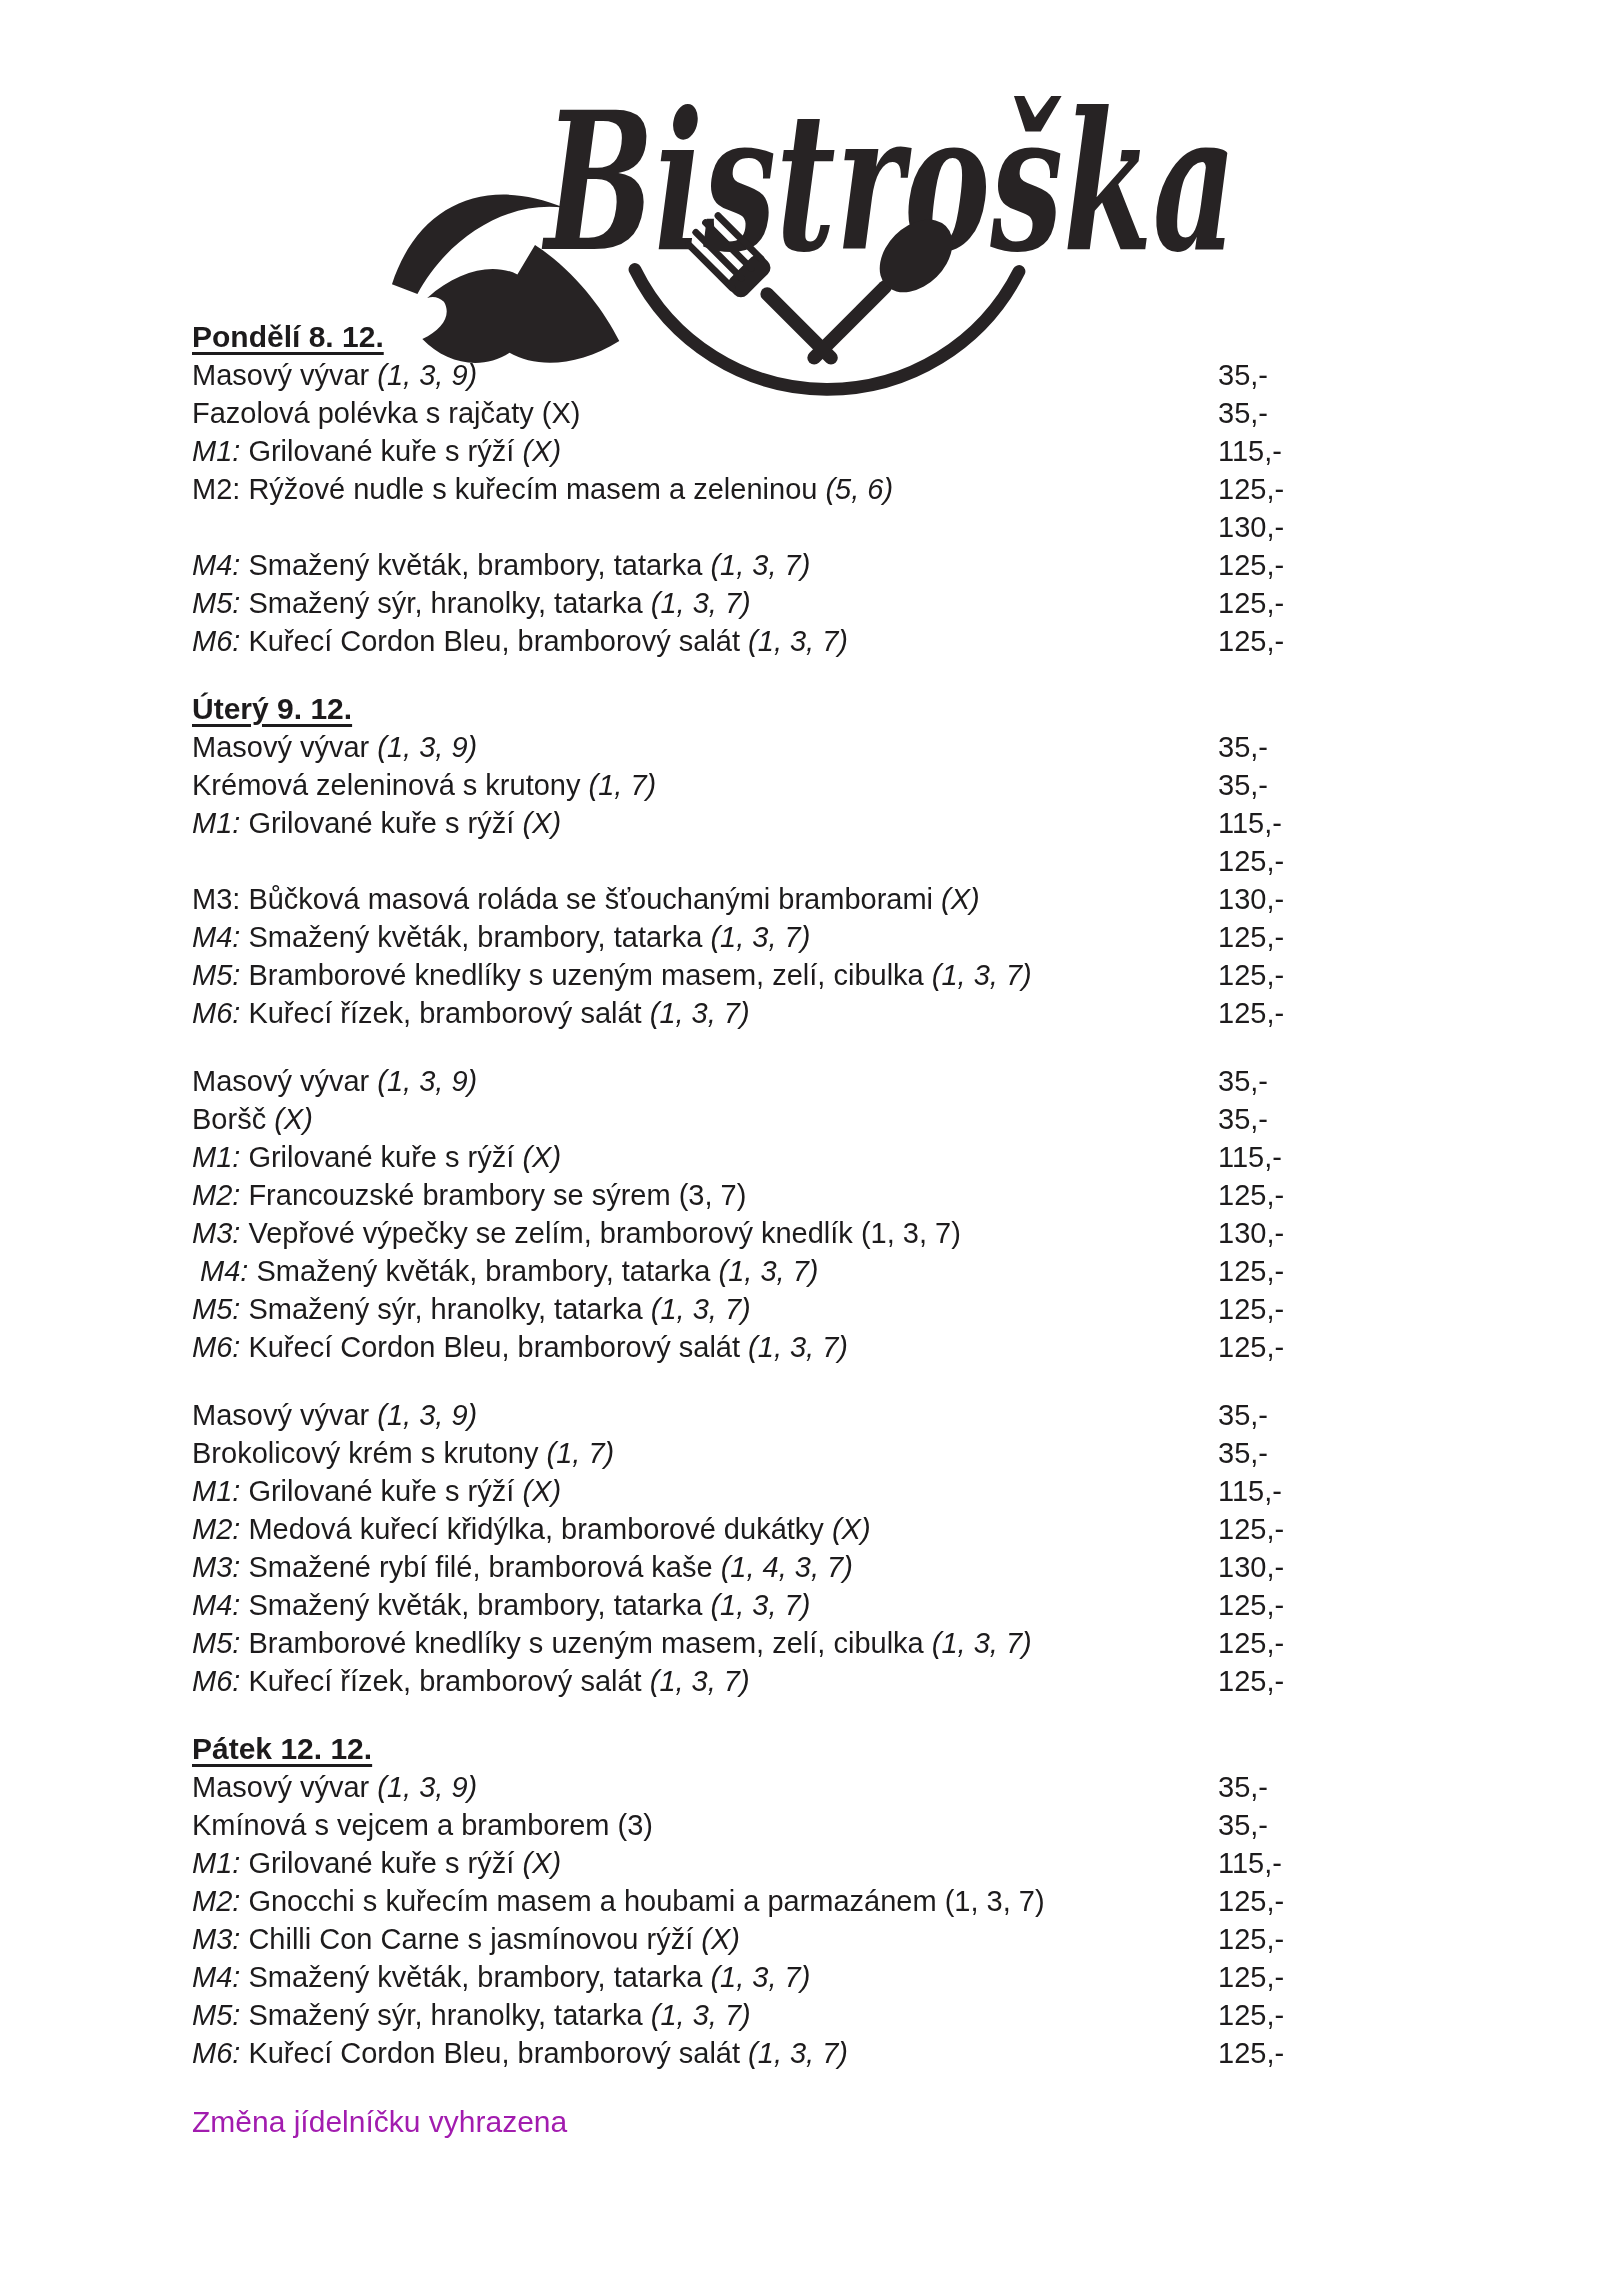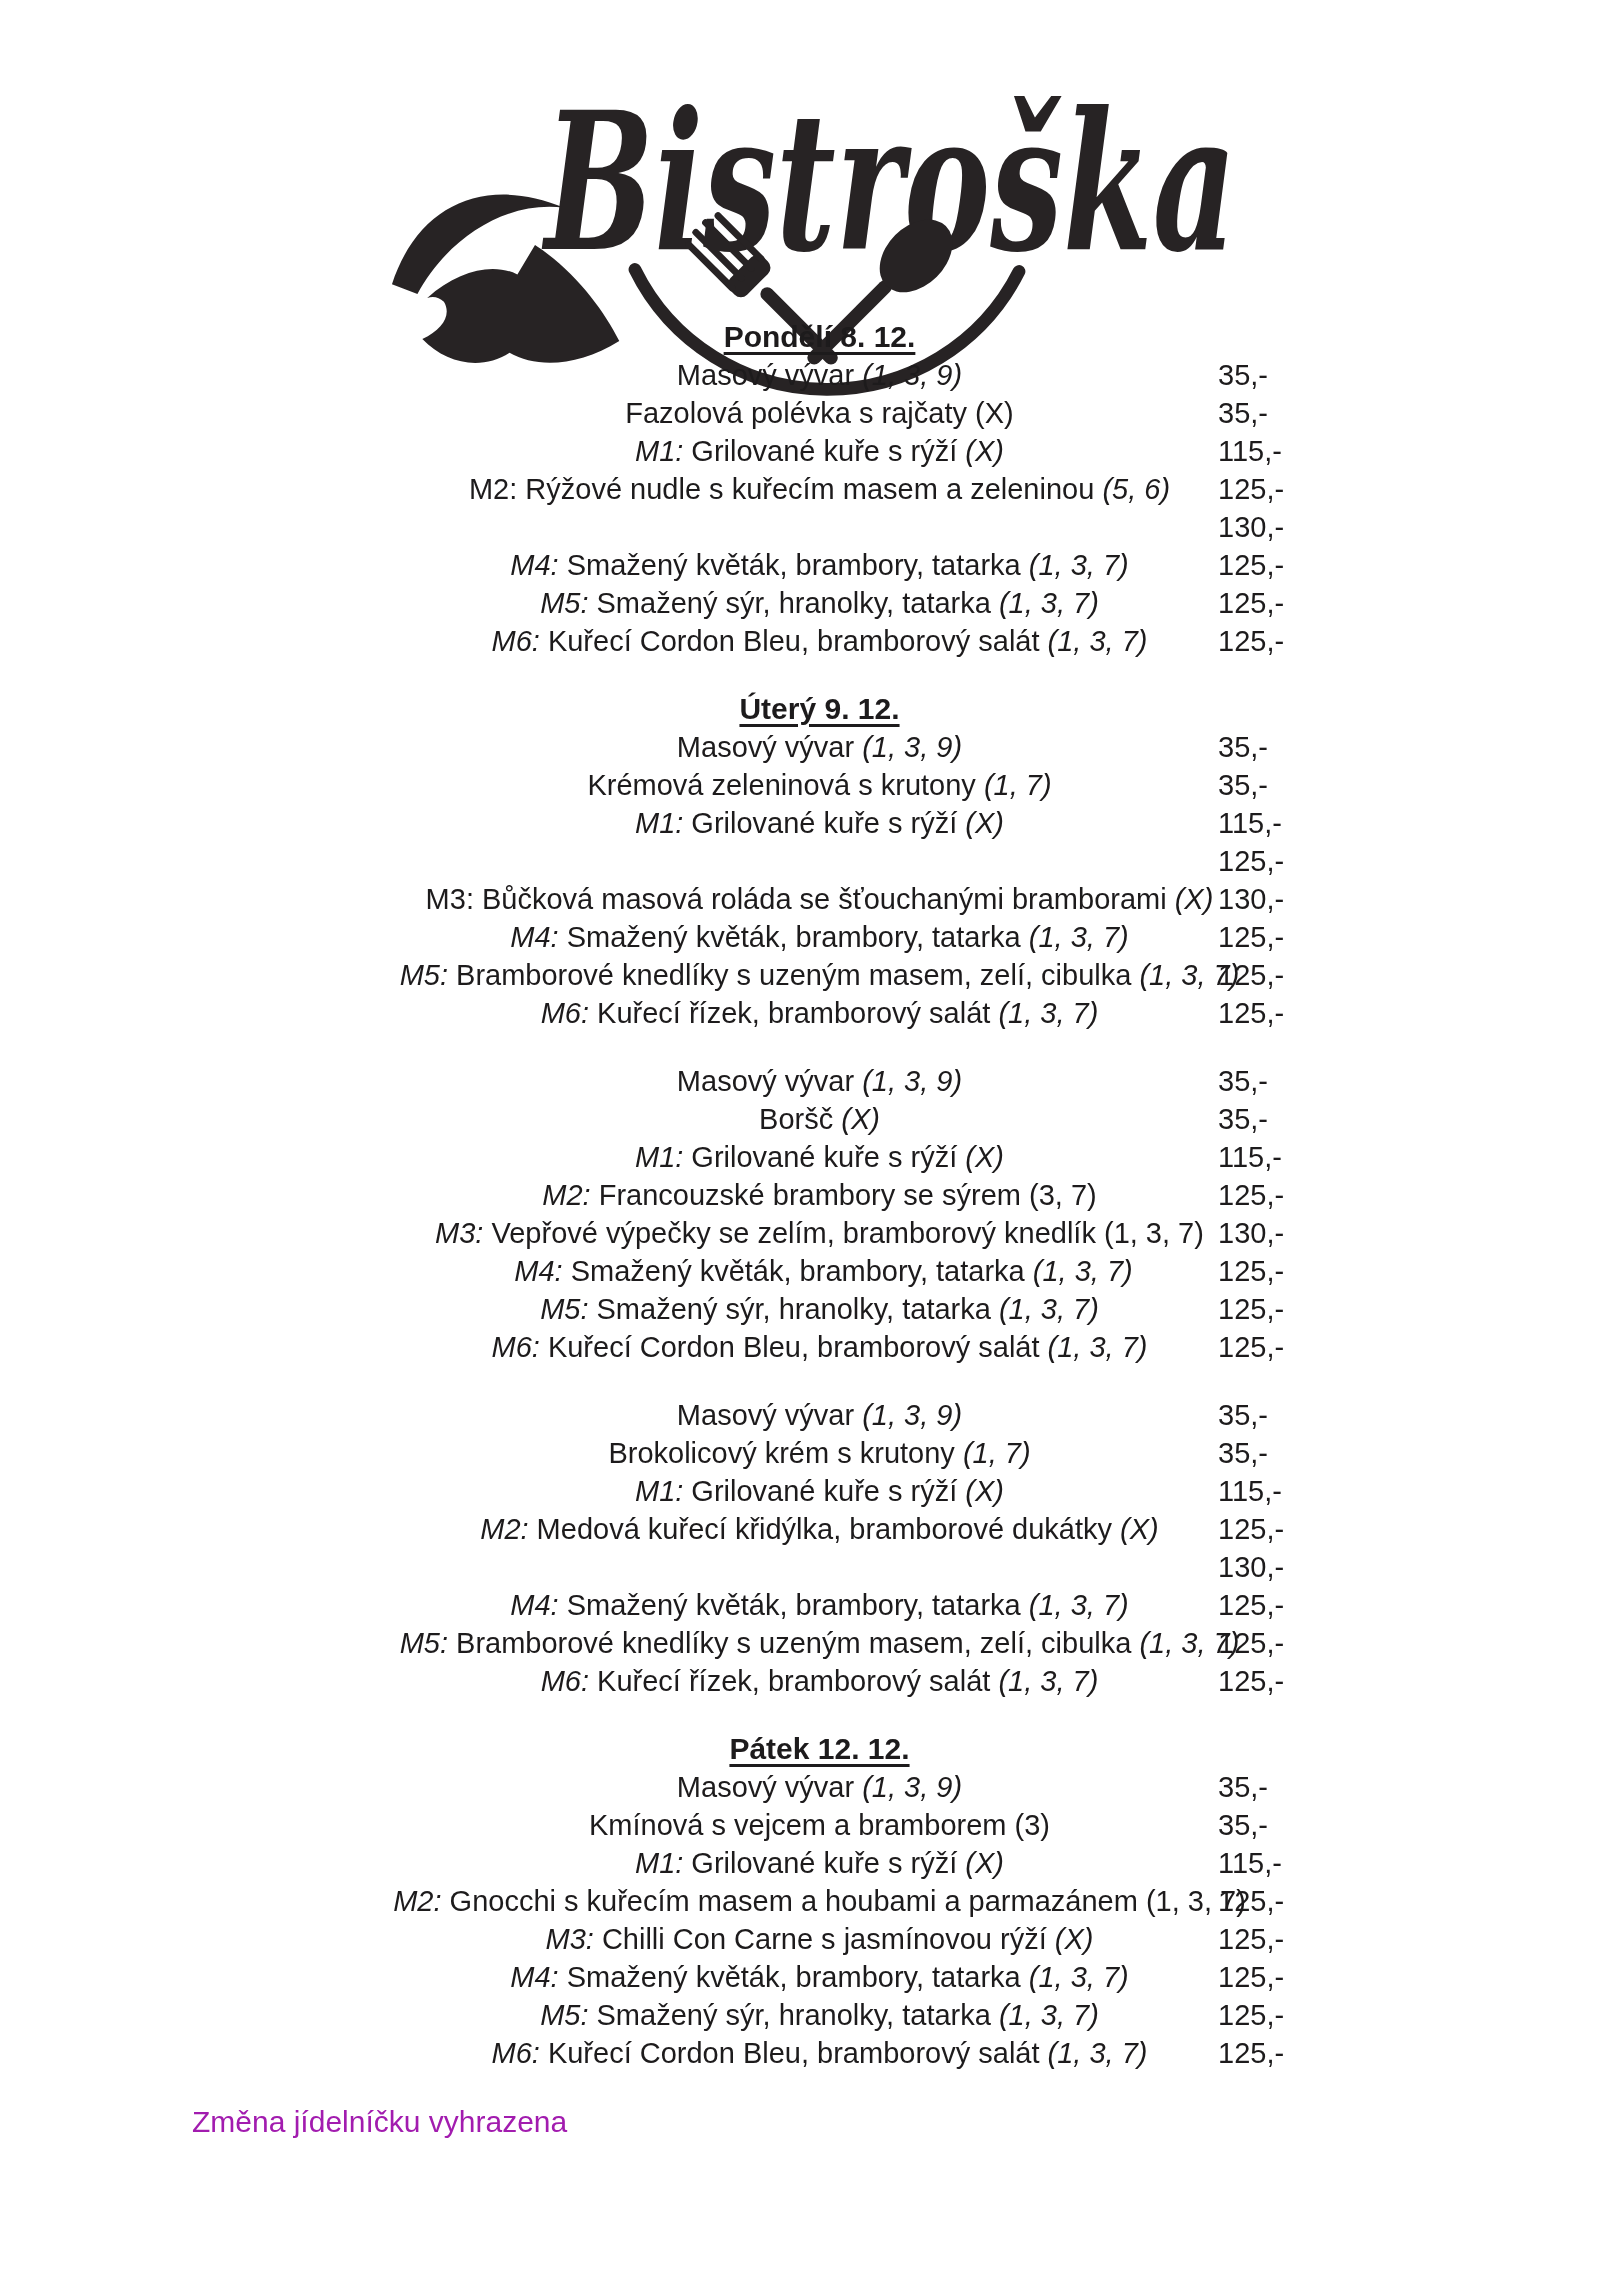--- a/index.html
+++ b/index.html
@@ -7,21 +7,21 @@
     position:relative; width:1621px; height:2293px; background:#ffffff;
     font-family:"Liberation Sans", sans-serif; color:#1d1b1c; overflow:hidden;
   }
   .logo { position:absolute; left:390px; top:41px; width:872px; height:361px; }
   .logo svg { display:block; width:100%; height:100%; }
   .brand-text {
     font-family:"DejaVu Serif", serif; font-style:italic; font-weight:bold;
     fill:#272324;
   }
   .content { position:absolute; left:192px; top:318px; width:1255px; }
-  .day { margin:0 0 30px 0;text-align:center; }
+  .day { margin:0 0 30px 0; }
   .day-heading {
     margin:0; font-size:30px; line-height:38px; font-weight:bold;
     text-decoration:underline; text-decoration-thickness:2.9px; text-underline-offset:4.9px;
     color:#1d1b1c;
   }
   .row { position:relative; height:38px; }
   .dish { font-size:29px; line-height:38px; white-space:pre; }
   .price { position:absolute; left:1026px; top:0; font-size:29px; line-height:38px; }
   .it { font-style:italic; }
   .footnote {
@@ -213,20 +213,21 @@
     <span class="dish"><span class="lbl it">M1:</span><span class="nm"> Grilované kuře s rýží </span><span class="alg it">(X)</span></span>
     <span class="price">115,-</span>
   </div>
 
   <div class="row">
     <span class="dish"><span class="lbl it">M2:</span><span class="nm"> Medová kuřecí křidýlka, bramborové dukátky </span><span class="alg it">(X)</span></span>
     <span class="price">125,-</span>
   </div>
 
   <div class="row">
+    <span class="dish"><span class="lbl it">M3:</span><span class="nm"> Smažené rybí filé, bramborová kaše </span><span class="alg it">(1, 4, 3, 7)</span></span>
     <span class="price">130,-</span>
   </div>
 
   <div class="row">
     <span class="dish"><span class="lbl it">M4:</span><span class="nm"> Smažený květák, brambory, tatarka </span><span class="alg it">(1, 3, 7)</span></span>
     <span class="price">125,-</span>
   </div>
 
   <div class="row">
     <span class="dish"><span class="lbl it">M5:</span><span class="nm"> Bramborové knedlíky s uzeným masem, zelí, cibulka </span><span class="alg it">(1, 3, 7)</span></span>

